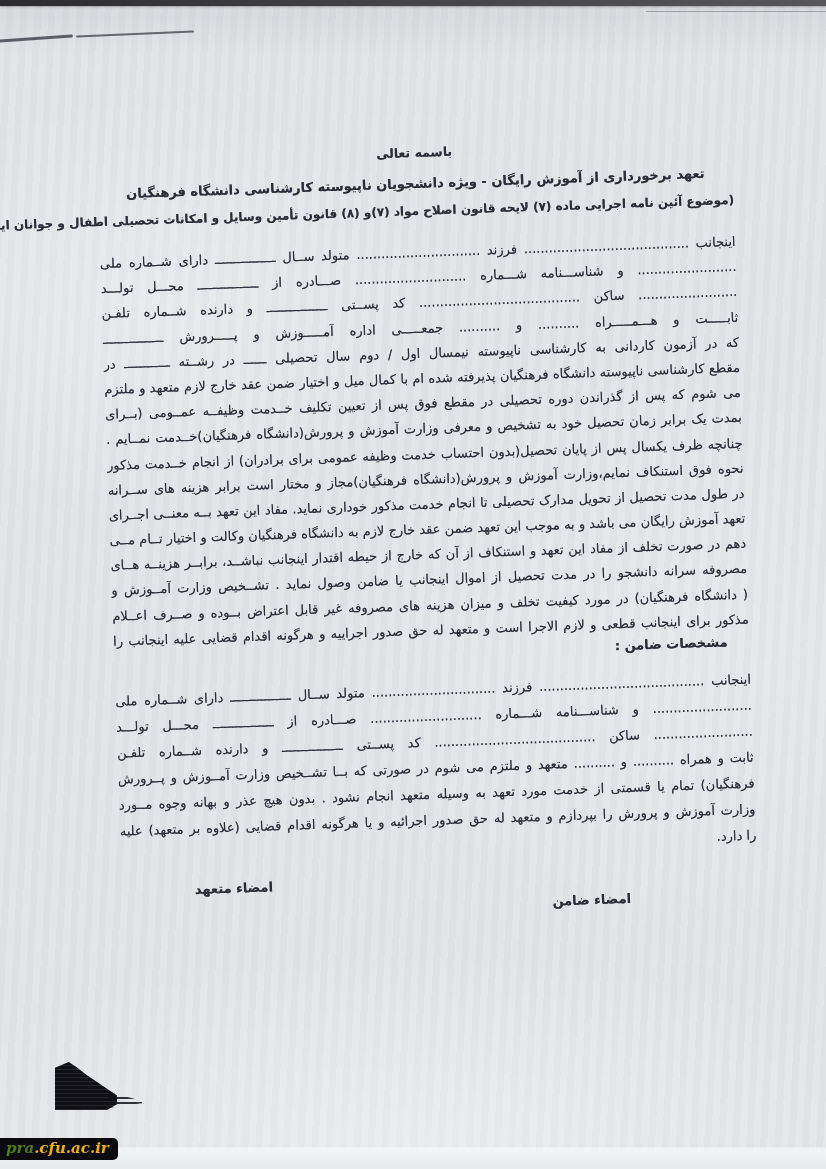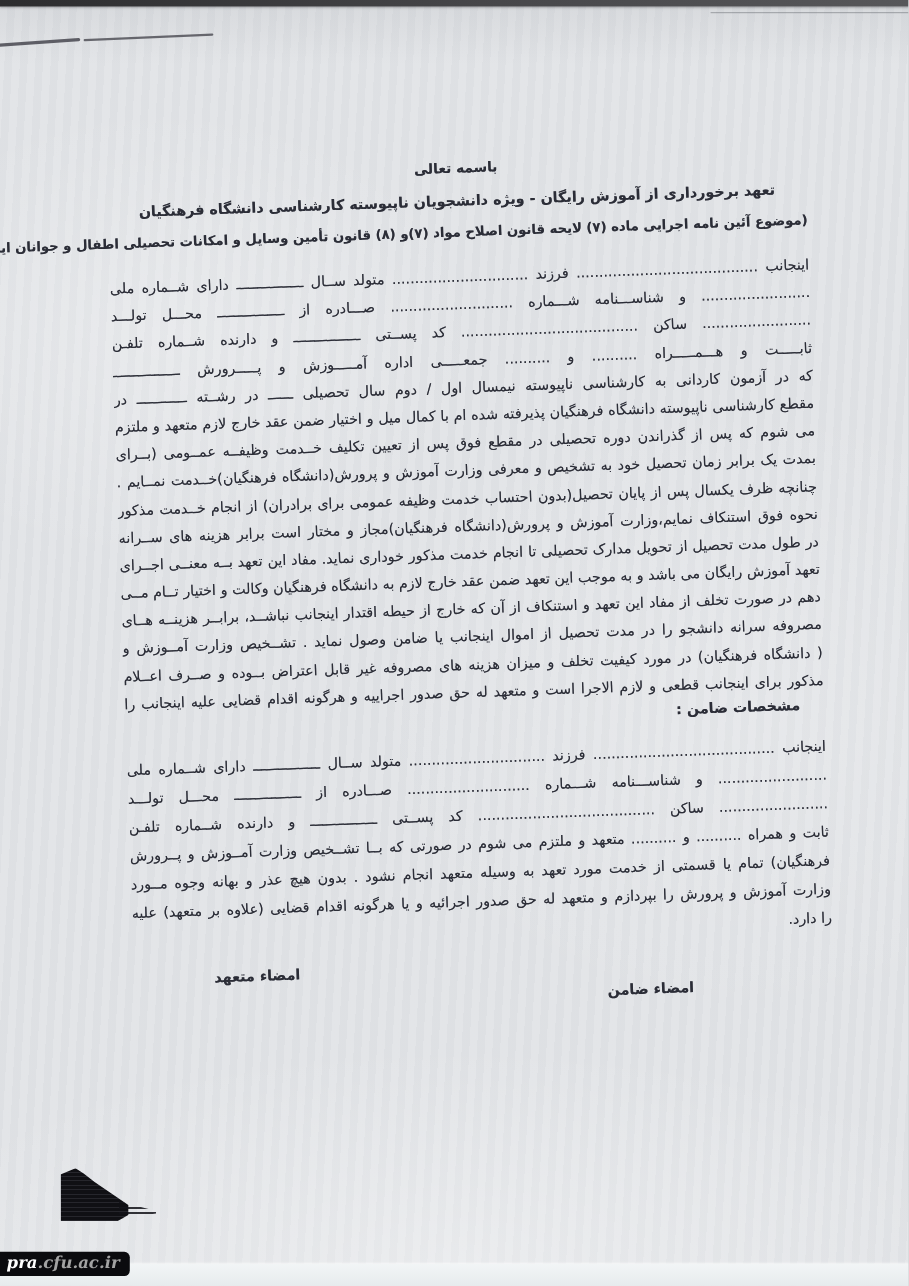--- a/index.html
+++ b/index.html
@@ -60,22 +60,22 @@
     position:absolute;left:0;right:0;top:1149px;height:20px;
     background:linear-gradient(180deg,#f2f5f6,#e7ebed);
     box-shadow:0 -1px 2px rgba(255,255,255,0.8);
   }
   .watermark{
     position:absolute;left:0;top:1138px;height:17px;
     padding:2px 9px 3px 6px;border-radius:0 5px 5px 0;
     background:#0b0b0e;
     font-family:"DejaVu Serif",serif;font-style:italic;font-weight:bold;font-size:15px;line-height:17px;
   }
-  .wm-red{color:#ffffff;text-align:right;}
-  .wm-blue{color:#a3a3a3;}
+  .wm-red{color:#4d7c0f;text-align:right;}
+  .wm-blue{color:#eab308;}
 </style>
 </head>
 <body>
 
 <div class="scan">
   <div class="top-strip"></div>
   <div class="edge-line"></div>
   <div class="streak streak1"></div>
   <div class="streak streak2"></div>
 

